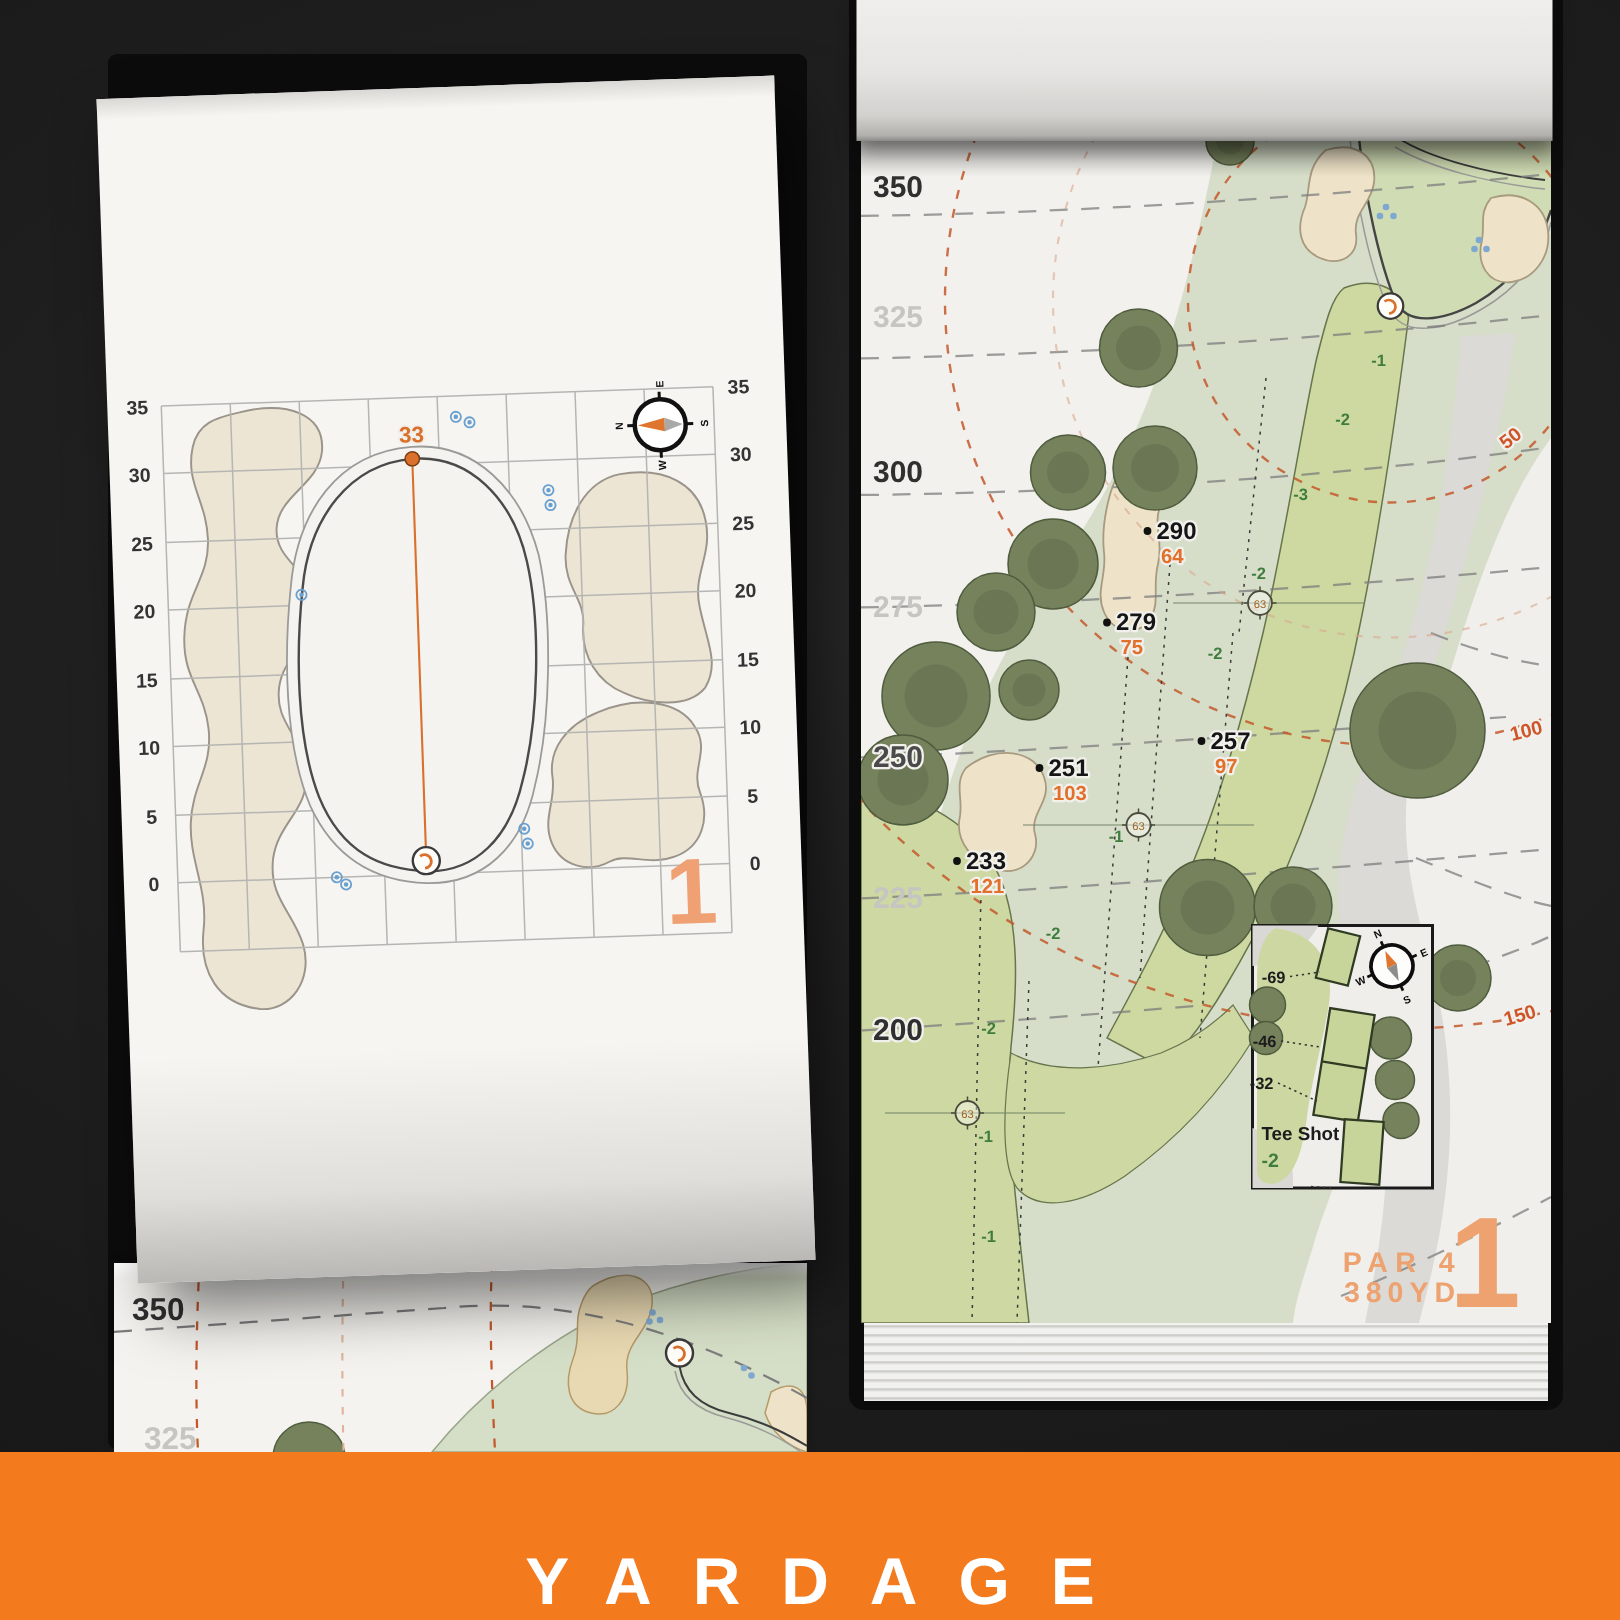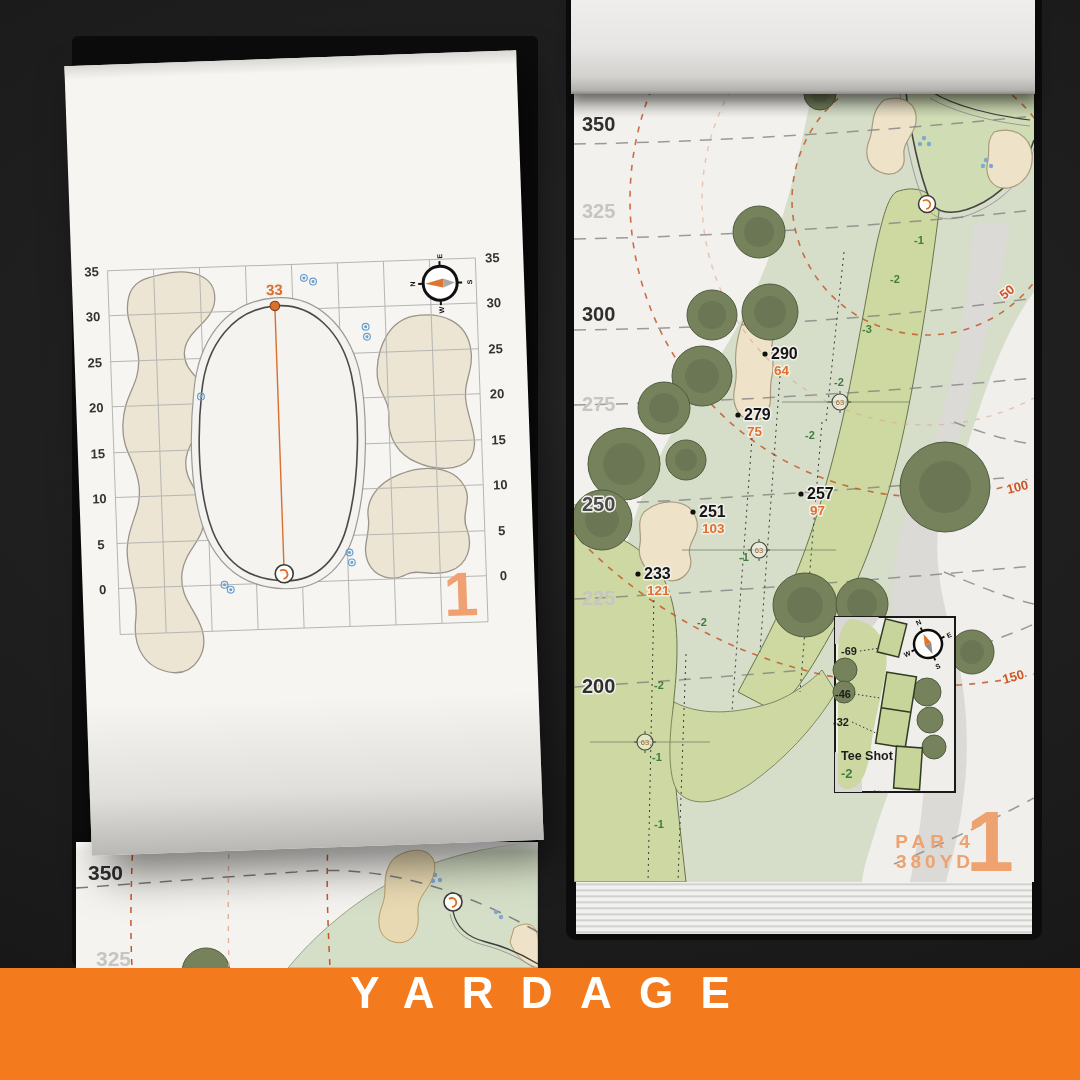--- a/index.html
+++ b/index.html
@@ -30,21 +30,21 @@
     background:repeating-linear-gradient(180deg,#f1f1ef 0px,#f1f1ef 3px,#c7c6c3 4px,#dddcd9 5px,#f1f1ef 6px);
     border-bottom:3px solid #0a0a0a;}
   .main-page{left:8px;top:92px;width:460px;height:790px;background:#f2f1ed;}
   .main-page .top-shadow{position:absolute;left:0;top:0;width:100%;height:26px;
     background:linear-gradient(rgba(0,0,0,.30), rgba(0,0,0,0));}
   .flipped-page{position:absolute;left:5px;top:0;width:464px;height:94px;
     background:linear-gradient(180deg,#efeeec 0%,#e6e5e3 50%,#d2d1ce 82%,#b2b1ae 96%,#8b8a88 100%);
     box-shadow:0 7px 12px rgba(0,0,0,.4);}
   
   .banner{position:absolute;left:0;top:968px;width:1080px;height:112px;background:#f47a1e;
-    display:flex;align-items:flex-start;justify-content:center;}
+    display:flex;align-items:flex-end;justify-content:center;}
   .banner span{color:#ffffff;font-weight:bold;font-size:44px;letter-spacing:.62em;margin-right:-.62em;}
   
   text{font-family:"Liberation Sans", sans-serif;}
   .halo{paint-order:stroke fill;stroke:#f1f0ec;stroke-width:3px;stroke-linejoin:round;}
 </style>
 </head>
 <body>
 
 <div class="stage">
 

